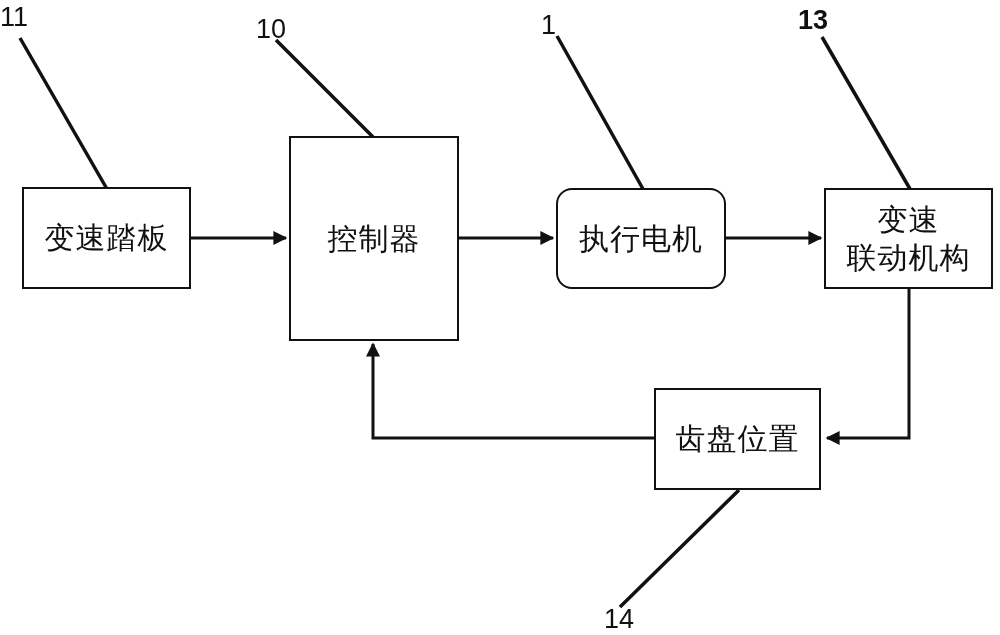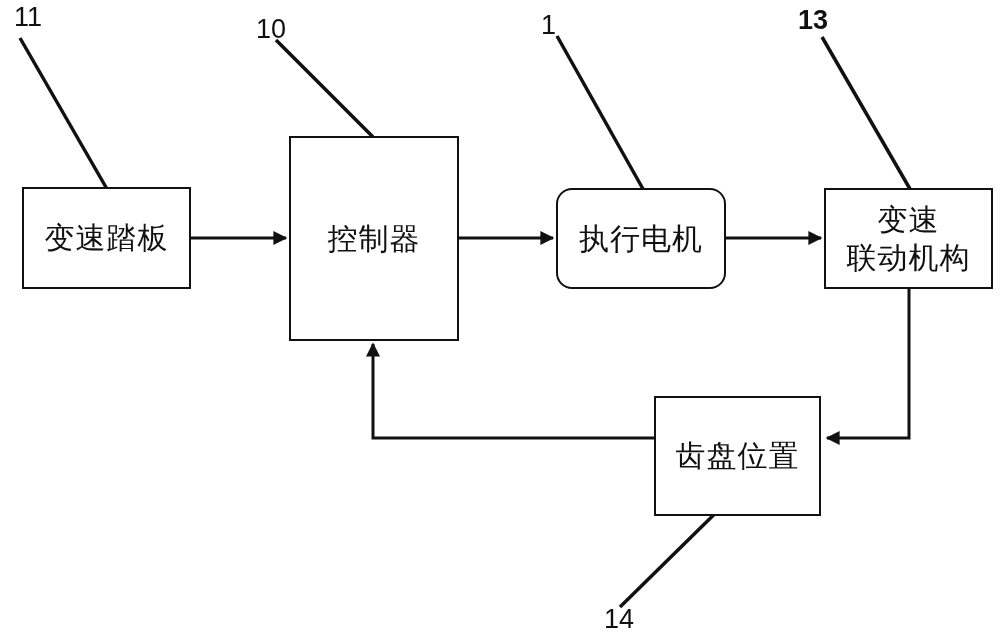--- a/index.html
+++ b/index.html
@@ -29,22 +29,22 @@
   .box span{display:block;}
   .ref{
     position:absolute;
     font-size:27px;
     color:#111111;
   }
   #box-pedal     {left:22px;  top:187px; width:169px; height:102px;}
   #box-controller{left:289px; top:136px; width:170px; height:205px;}
   #box-motor     {left:556px; top:188px; width:170px; height:101px;border-radius:16px;}
   #box-linkage   {left:824px; top:188px; width:169px; height:101px;text-align:right;}
-  #box-sensor    {left:654px; top:388px; width:167px; height:120px;margin-top:8px;}
-  #ref-11{left:0px;   top:2px;padding-left:14px;}
+  #box-sensor    {left:654px; top:388px; width:167px; height:102px;}
+  #ref-11{left:0px;   top:2px;}
   #ref-10{left:256px; top:14px;}
   #ref-12{left:541px; top:10px;}
   #ref-13{left:798px; top:5px;font-weight:bold;}
   #ref-14{left:604px; top:604px;}
 </style>
 </head>
 <body>
 
 <div class="canvas">
 

